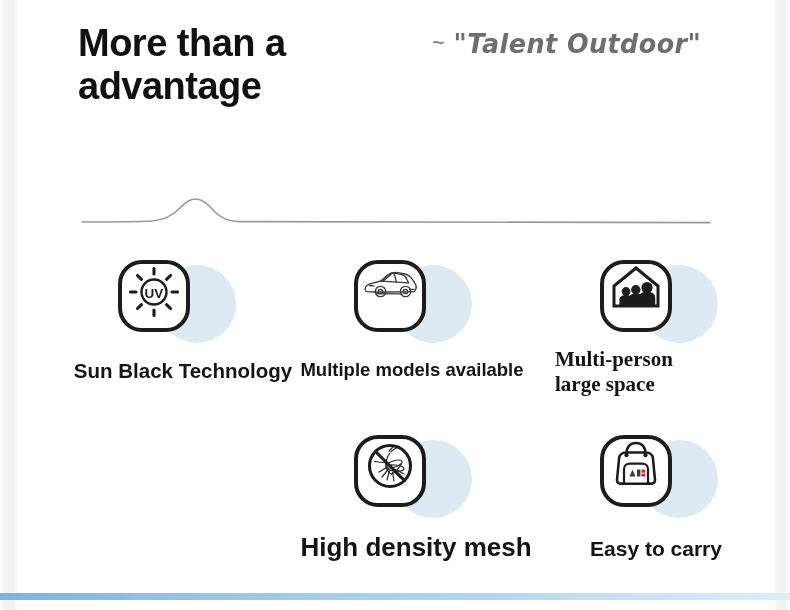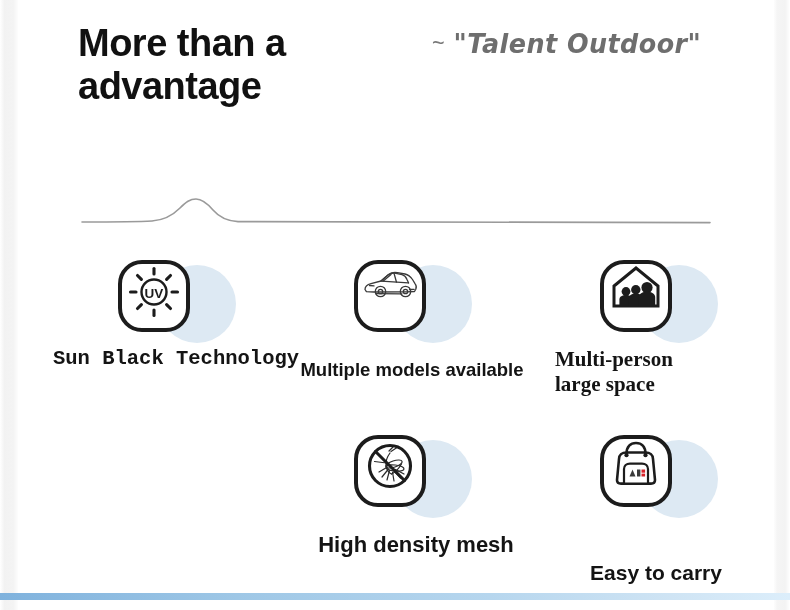--- a/index.html
+++ b/index.html
@@ -136,27 +136,27 @@
   .icon-box svg { display: block; }
 
   .feat-label {
     position: absolute;
     font-weight: bold;
     color: #141414;
     line-height: 1.2;
     white-space: pre-line;
   }
   
-  .lbl-r1c0 { left: -65px; top: 104px; font-size: 20.5px; width: 260px; text-align: left; font-family: Liberation Mono, monospace; }
+  .lbl-r1c0 { left: -65px; top: 116px; font-size: 20.5px; width: 260px; text-align: center; }
   .lbl-r1c1 { left: -62px; top: 116px; font-size: 18.5px; width: 240px; text-align: center; }
   .lbl-r1c2 { left: -45px; top: 104px; font-size: 21px; width: 200px; text-align: left; font-family: Liberation Serif, serif; }
   
   .lbl-r2c0 { left: -62px; top: 118px; font-size: 20.5px; width: 250px; text-align: center; }
-  .lbl-r2c1 { left: -58px; top: 114px; font-size: 22px; width: 240px; text-align: center; }
-  .lbl-r2c2 { left: -44px; top: 118px; font-size: 21px; width: 200px; text-align: center; margin-top: 24px; }
+  .lbl-r2c1 { left: -58px; top: 114px; font-size: 26px; width: 240px; text-align: center; }
+  .lbl-r2c2 { left: -44px; top: 118px; font-size: 21px; width: 200px; text-align: center; }
 </style>
 </head>
 <body>
 
 <div id="page">
 
   <div class="edge-strip-left"></div>
   <div class="edge-strip-right"></div>
 
   <div class="headline">

